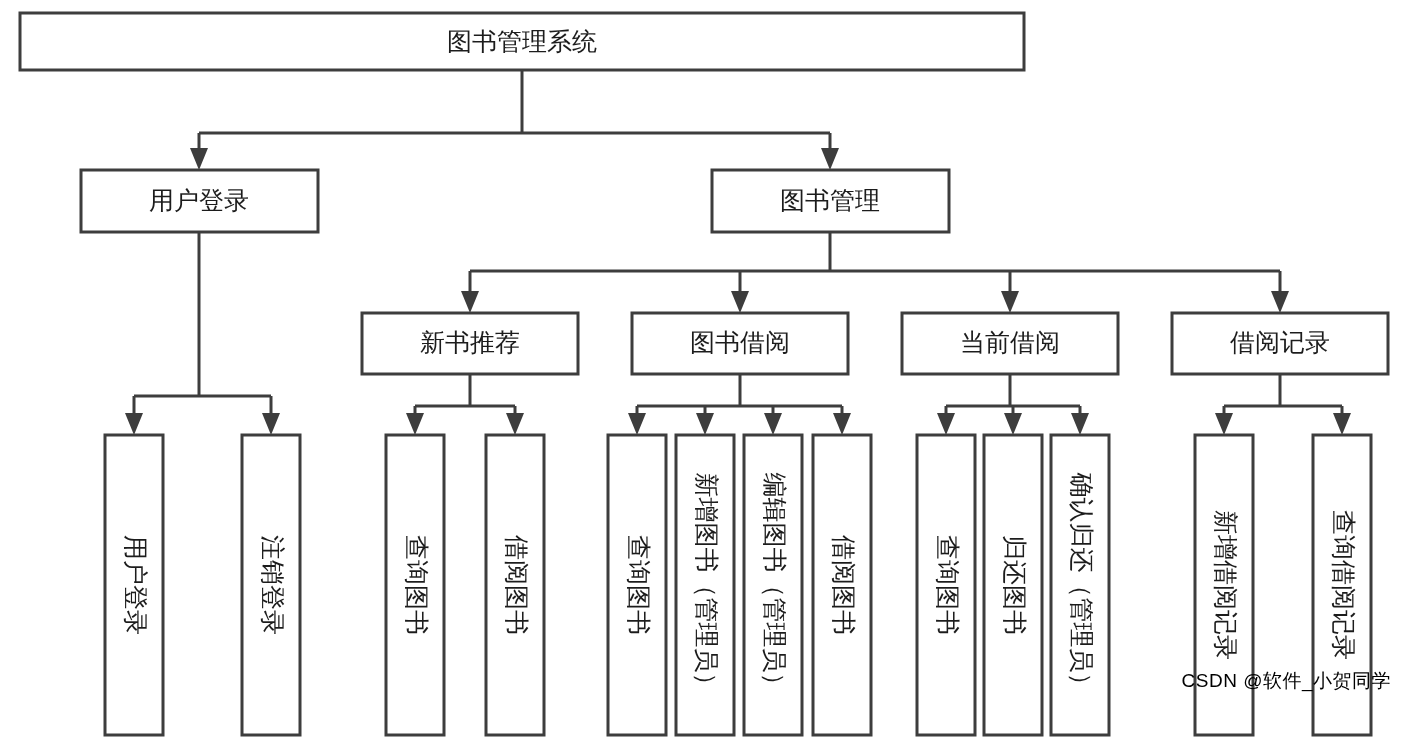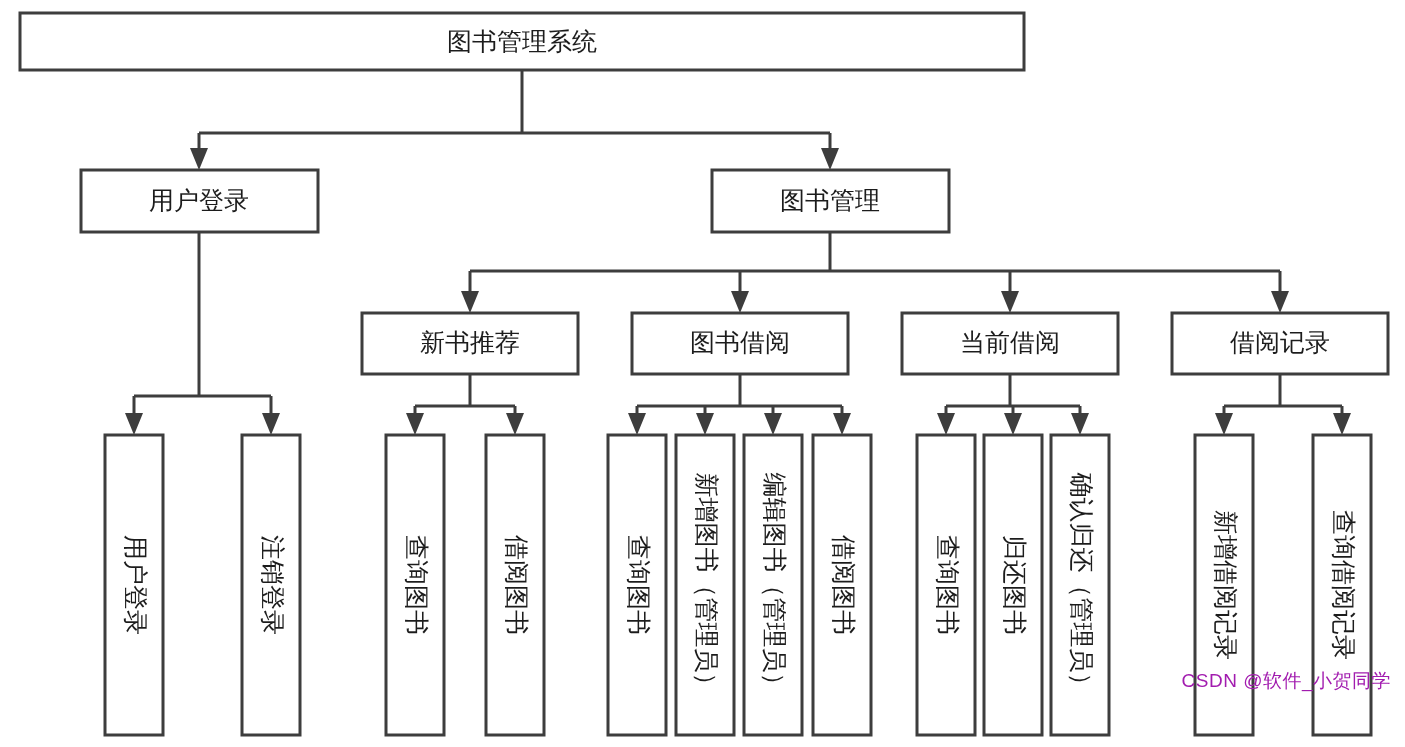--- a/index.html
+++ b/index.html
@@ -18,21 +18,21 @@
     text-anchor:middle;
     dominant-baseline:middle;
   }
   .lbl-h{font-size:25px;}
   .lbl-v{font-size:25px;}
   .watermark{
     position:absolute;
     right:14px;bottom:5px;
     font-family:"Liberation Sans","DejaVu Sans",sans-serif;
     font-size:19px;
-    color:#a21caf;
+    color:#000000;
     white-space:nowrap;
     letter-spacing:0.5px;
   }
 </style>
 </head>
 <body>
 
 <div id="diagram-root">
 
   <svg id="tree" viewBox="0 0 1405 747" xmlns="http://www.w3.org/2000/svg">

